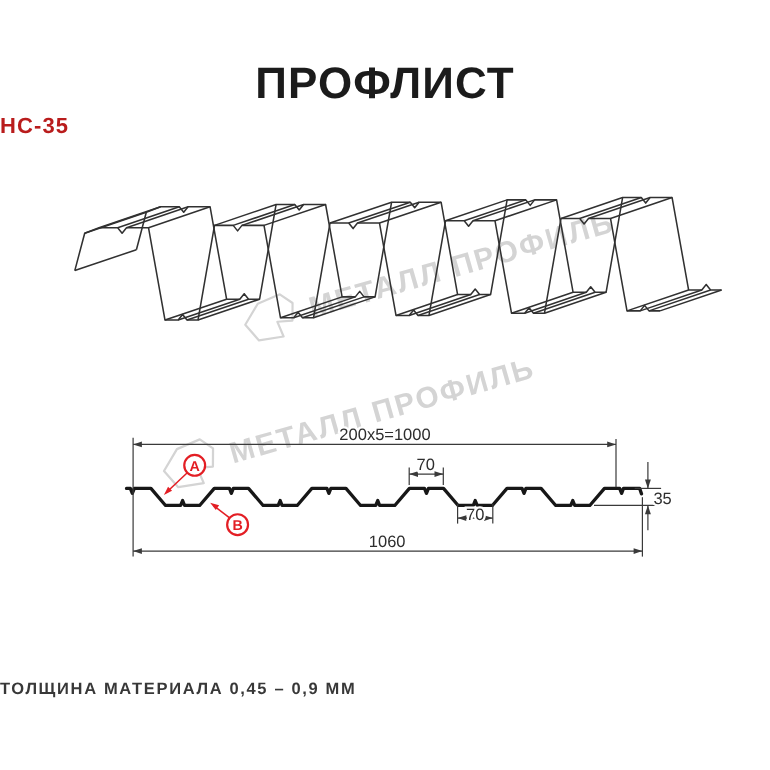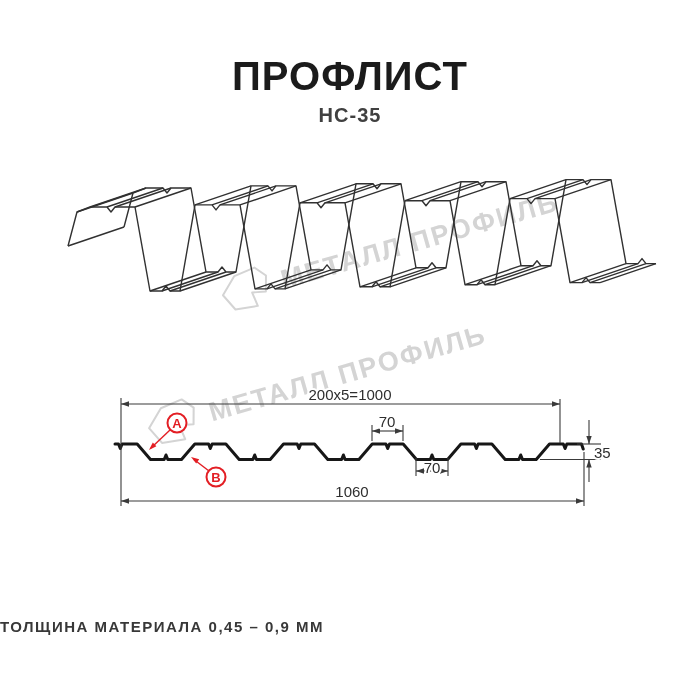--- a/index.html
+++ b/index.html
@@ -1,22 +1,22 @@
 <!DOCTYPE html>
 <html><head>
 <meta charset="utf-8">
 <style>
   html,body{margin:0;padding:0;background:#fff;}
   body{width:700px;height:700px;overflow:hidden;font-family:"Liberation Sans",sans-serif;}
   .page{position:relative;width:700px;height:700px;background:#fff;}
 
   .title{position:absolute;top:54px;left:0;width:100%;text-align:center;
          font-size:40px;font-weight:bold;letter-spacing:1px;color:#1b1b1b;}
-  .subtitle{position:absolute;top:104px;left:0;width:100%;text-align:center;
-         font-size:20px;font-weight:bold;letter-spacing:1px;color:#404040;}
+  .subtitle{position:absolute;top:104px;left:0;width:100%;
+         font-size:20px;font-weight:bold;letter-spacing:1px;color:#b91c1c;}
   .footer{position:absolute;top:618px;left:0;width:100%;text-align:left;
          font-size:15px;font-weight:bold;letter-spacing:1.5px;color:#383838;}
 
   .wm{position:absolute;display:flex;align-items:center;gap:10px;z-index:1;
       color:#d4d4d4;font-weight:bold;font-size:27px;letter-spacing:2px;
       white-space:nowrap;transform:rotate(-16deg);transform-origin:0 50%;}
   #wm-3d{left:220px;top:276px;}
   #wm-section{left:146px;top:408px;}
   .wm svg{flex:0 0 auto;}
 

